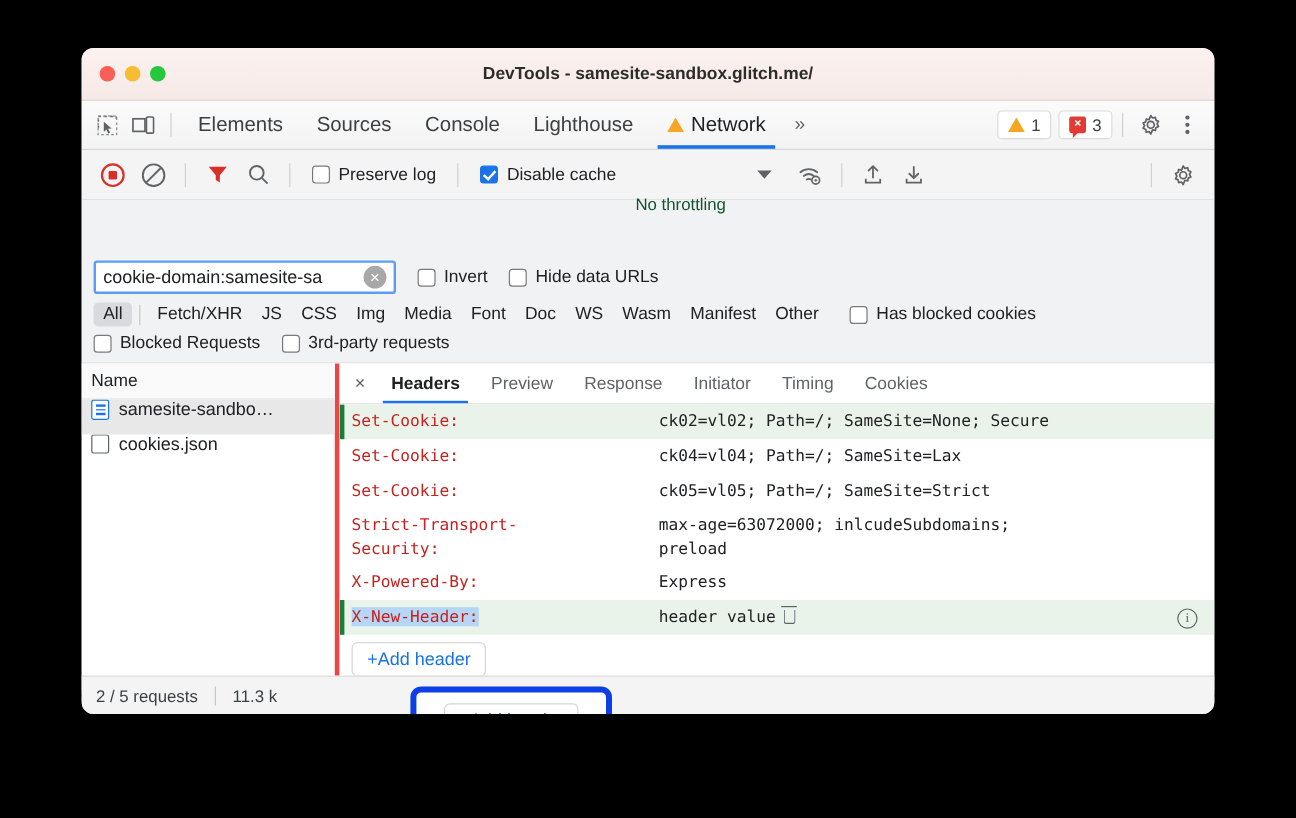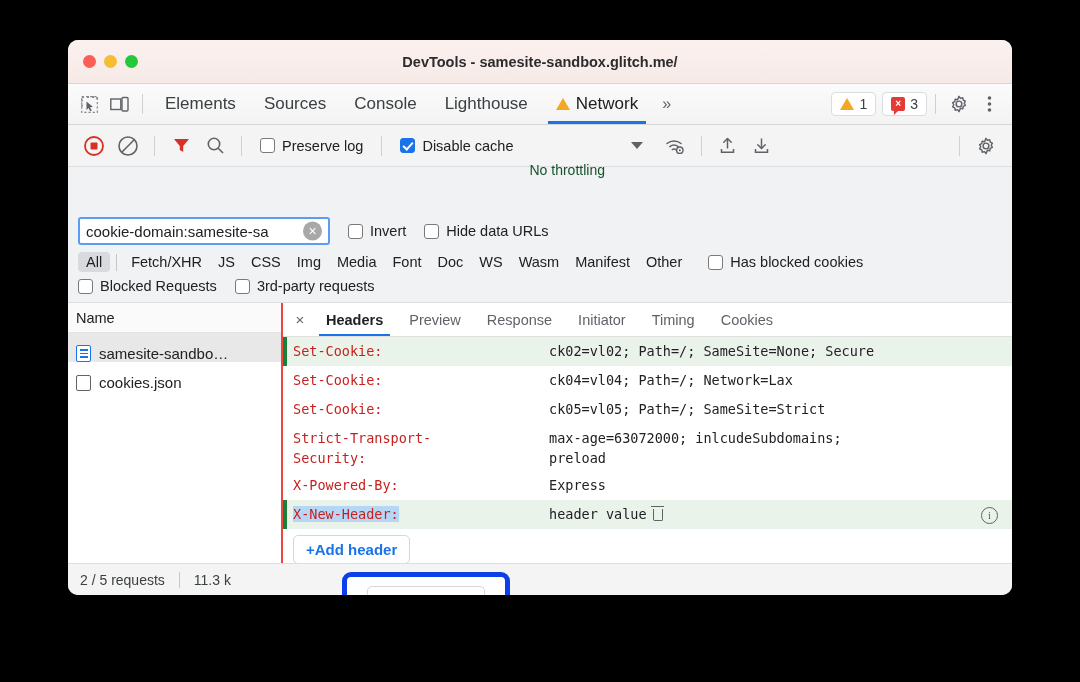--- a/index.html
+++ b/index.html
@@ -162,28 +162,28 @@
   .types { display: flex; align-items: center; gap: 0; margin-top: 2px; }
   .type {
     font-size: 14.5px; color: #202124; padding: 2px 8px;
     border-radius: 4px; cursor: pointer; white-space: nowrap;
   }
   .type.sel { background: #d9dade; }
   .tsep { width: 1px; height: 17px; background: #c6c6c6; margin: 0 6px; }
 
   
   .split { display: flex; height: 272px; }
-  .sidebar { width: 215px; border-right: 2px solid #ef4444; background: #fff; }
+  .sidebar { width: 215px; border-right: 4px solid #ef4444; background: #fff; }
   .sbhead {
     height: 30px; display: flex; align-items: center;
     padding-left: 8px; font-size: 14.5px; color: #202124;
     border-bottom: 1px solid #e4e4e4; background: #fafafa;
   }
   .sbrow {
-    height: 29px; display: flex; align-items: flex-end; gap: 8px;
+    height: 29px; display: flex; align-items: flex-start; gap: 8px;
     padding-left: 8px; font-size: 15px; color: #202124; cursor: pointer;
     white-space: nowrap; overflow: hidden;
   }
   .sbrow.sel { background: #e8e8e8; }
   .docicon {
     width: 15px; height: 17px; flex: none;
     border: 1.5px solid #1a73e8; border-radius: 2px;
     background: #fff;
     display: flex; flex-direction: column; justify-content: center;
     gap: 2px; padding: 0 2.5px;
@@ -255,21 +255,21 @@
     font-size: 11px; line-height: 15px; text-align: center;
     font-family: "Liberation Serif", serif; cursor: pointer;
   }
   .addrow { padding: 6px 0 0 10px; }
   .addbtn {
     display: inline-flex; align-items: center;
     height: 29px; padding: 0 12px;
     border: 1px solid #d6d6d6; border-radius: 5px;
     background: #fff; color: #1a73e8;
     font-family: "Liberation Sans", sans-serif;
-    font-size: 15px; font-weight: bold; cursor: pointer;
+    font-size: 15px; font-weight: normal; cursor: pointer;
   }
 
   
   .statusbar {
     position: absolute; left: 0; right: 0; bottom: 0;
     height: 32px; background: #f4f4f4;
     border-top: 1px solid #dedede;
     display: flex; align-items: center; padding-left: 12px;
     font-size: 14px; color: #3c4043;
   }
@@ -516,21 +516,21 @@
 
       <div class="headers">
 
         <div class="hrow hl">
           <div class="hname">Set-Cookie:</div>
           <div class="hval">ck02=vl02; Path=/; SameSite=None; Secure</div>
         </div>
 
         <div class="hrow">
           <div class="hname">Set-Cookie:</div>
-          <div class="hval">ck04=vl04; Path=/; Network=Lax</div>
+          <div class="hval">ck04=vl04; Path=/; SameSite=Lax</div>
         </div>
 
         <div class="hrow">
           <div class="hname">Set-Cookie:</div>
           <div class="hval">ck05=vl05; Path=/; SameSite=Strict</div>
         </div>
 
         <div class="hrow">
           <div class="hname" style="white-space:pre-line">Strict-Transport-
 Security:</div>

